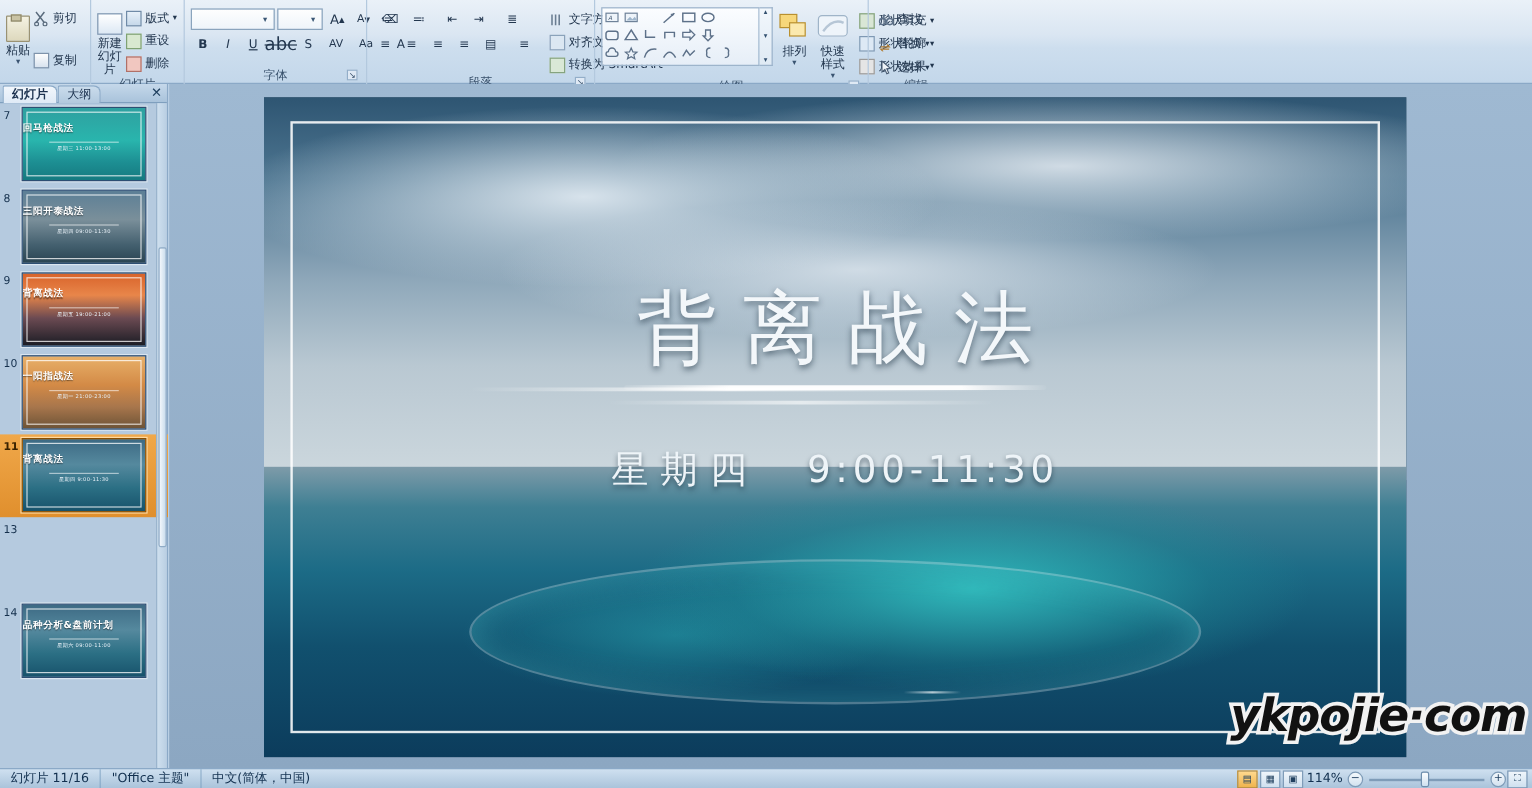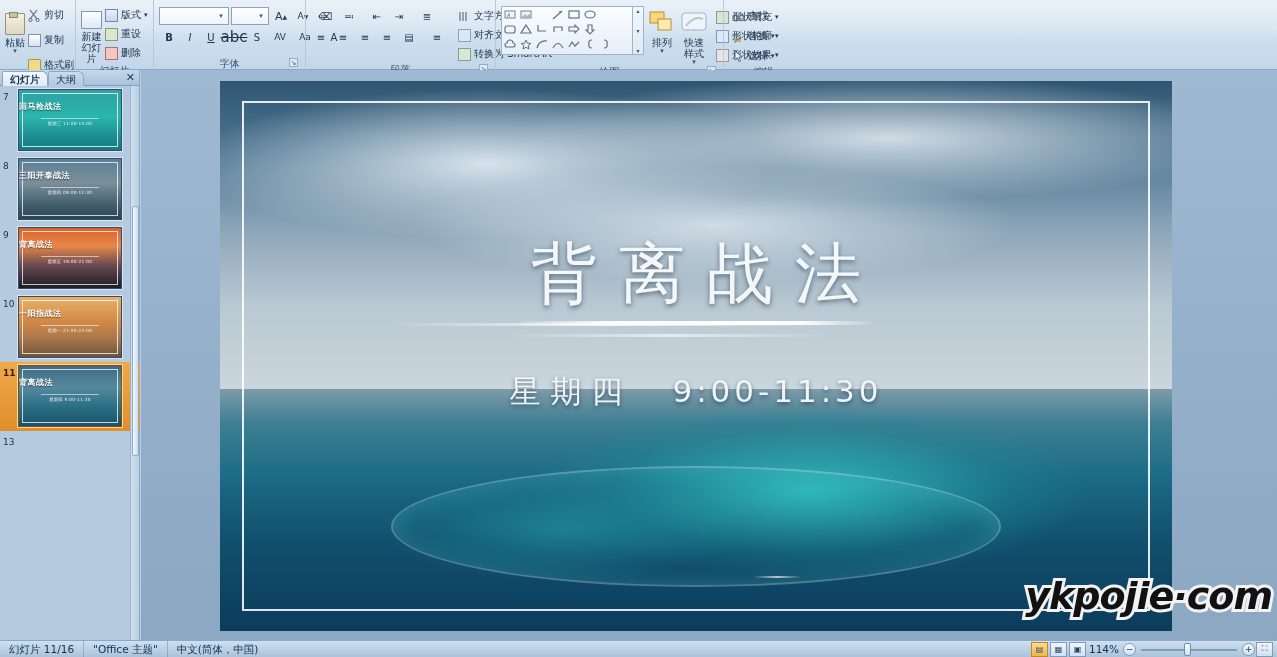--- a/index.html
+++ b/index.html
@@ -167,21 +167,21 @@
 
 <div id="ribbon">
 
   <div class="rgroup" style="width:75px;">
     <div class="rgroup-body">
       <div class="bigbtn" style="margin-top:6px;">
         <span class="gl ic ic-paste" style="width:20px;height:22px;"></span>
         <span class="cap">粘贴</span>
         <span class="arw">▾</span>
       </div>
-      <div style="display:flex;flex-direction:column;gap:7px;padding-top:2px;">
+      <div style="display:flex;flex-direction:column;gap:17px;padding-top:2px;">
         <div class="smallbtn">
           <span class="ic">
             <svg width="13" height="13" viewBox="0 0 13 13">
                 <path d="M2 1 L9 10 M9 1 L2 10" stroke="#5a6b7d" stroke-width="1.2" fill="none"></path>
                 <circle cx="2.5" cy="11" r="1.6" stroke="#5a6b7d" fill="none" stroke-width="1"></circle>
                 <circle cx="9.5" cy="11" r="1.6" stroke="#5a6b7d" fill="none" stroke-width="1"></circle>
               </svg>
           </span>
           <span>剪切</span>
         </div>
@@ -568,20 +568,29 @@
         <div class="tbox" style="background: linear-gradient(rgb(61, 106, 132) 0%, rgb(85, 137, 158) 35%, rgb(43, 111, 132) 68%, rgb(23, 82, 107) 100%);">
           <div class="tinner"></div>
           <div class="ttitle">背离战法</div>
           <div class="trule"></div>
           <div class="tsub">星期四   9:00-11:30</div>
         </div>
       </div>
       <div class="thumbrow">
         <div class="tnum">13</div>
       </div>
+      <div class="thumbrow">
+        <div class="tnum">14</div>
+        <div class="tbox" style="background: linear-gradient(rgb(61, 106, 132) 0%, rgb(85, 137, 158) 35%, rgb(43, 111, 132) 68%, rgb(23, 82, 107) 100%);">
+          <div class="tinner"></div>
+          <div class="ttitle">品种分析&amp;盘前计划</div>
+          <div class="trule"></div>
+          <div class="tsub">星期六   09:00-11:00</div>
+        </div>
+      </div>
     </div>
 
   <div id="panescroll">
     <div id="panethumb"></div>
   </div>
 </div>
 
 <div id="stage">
   <div id="slide">
     <div class="sky"></div>

